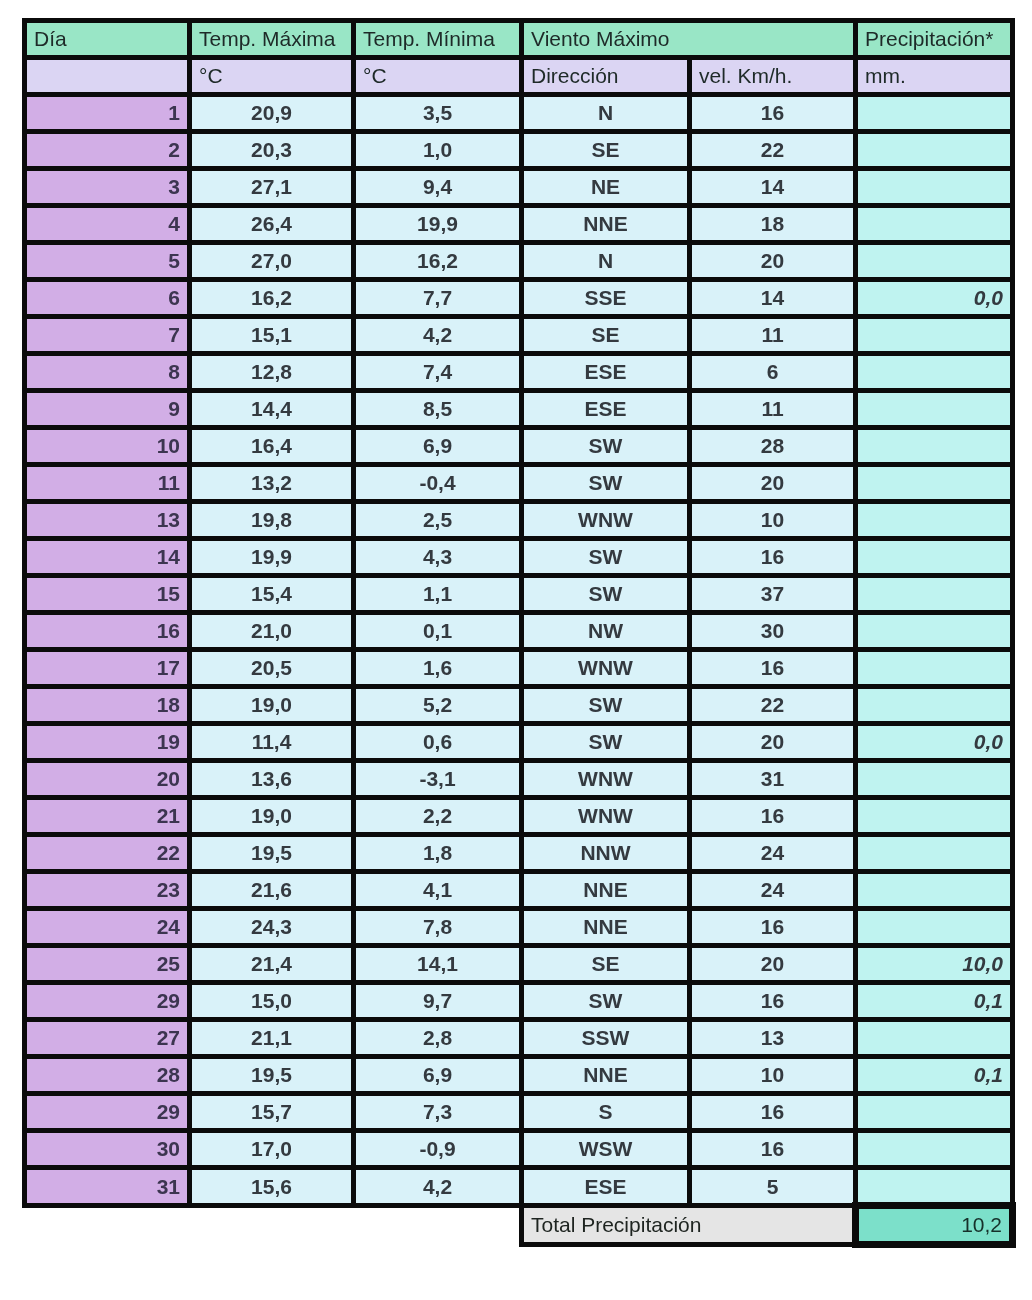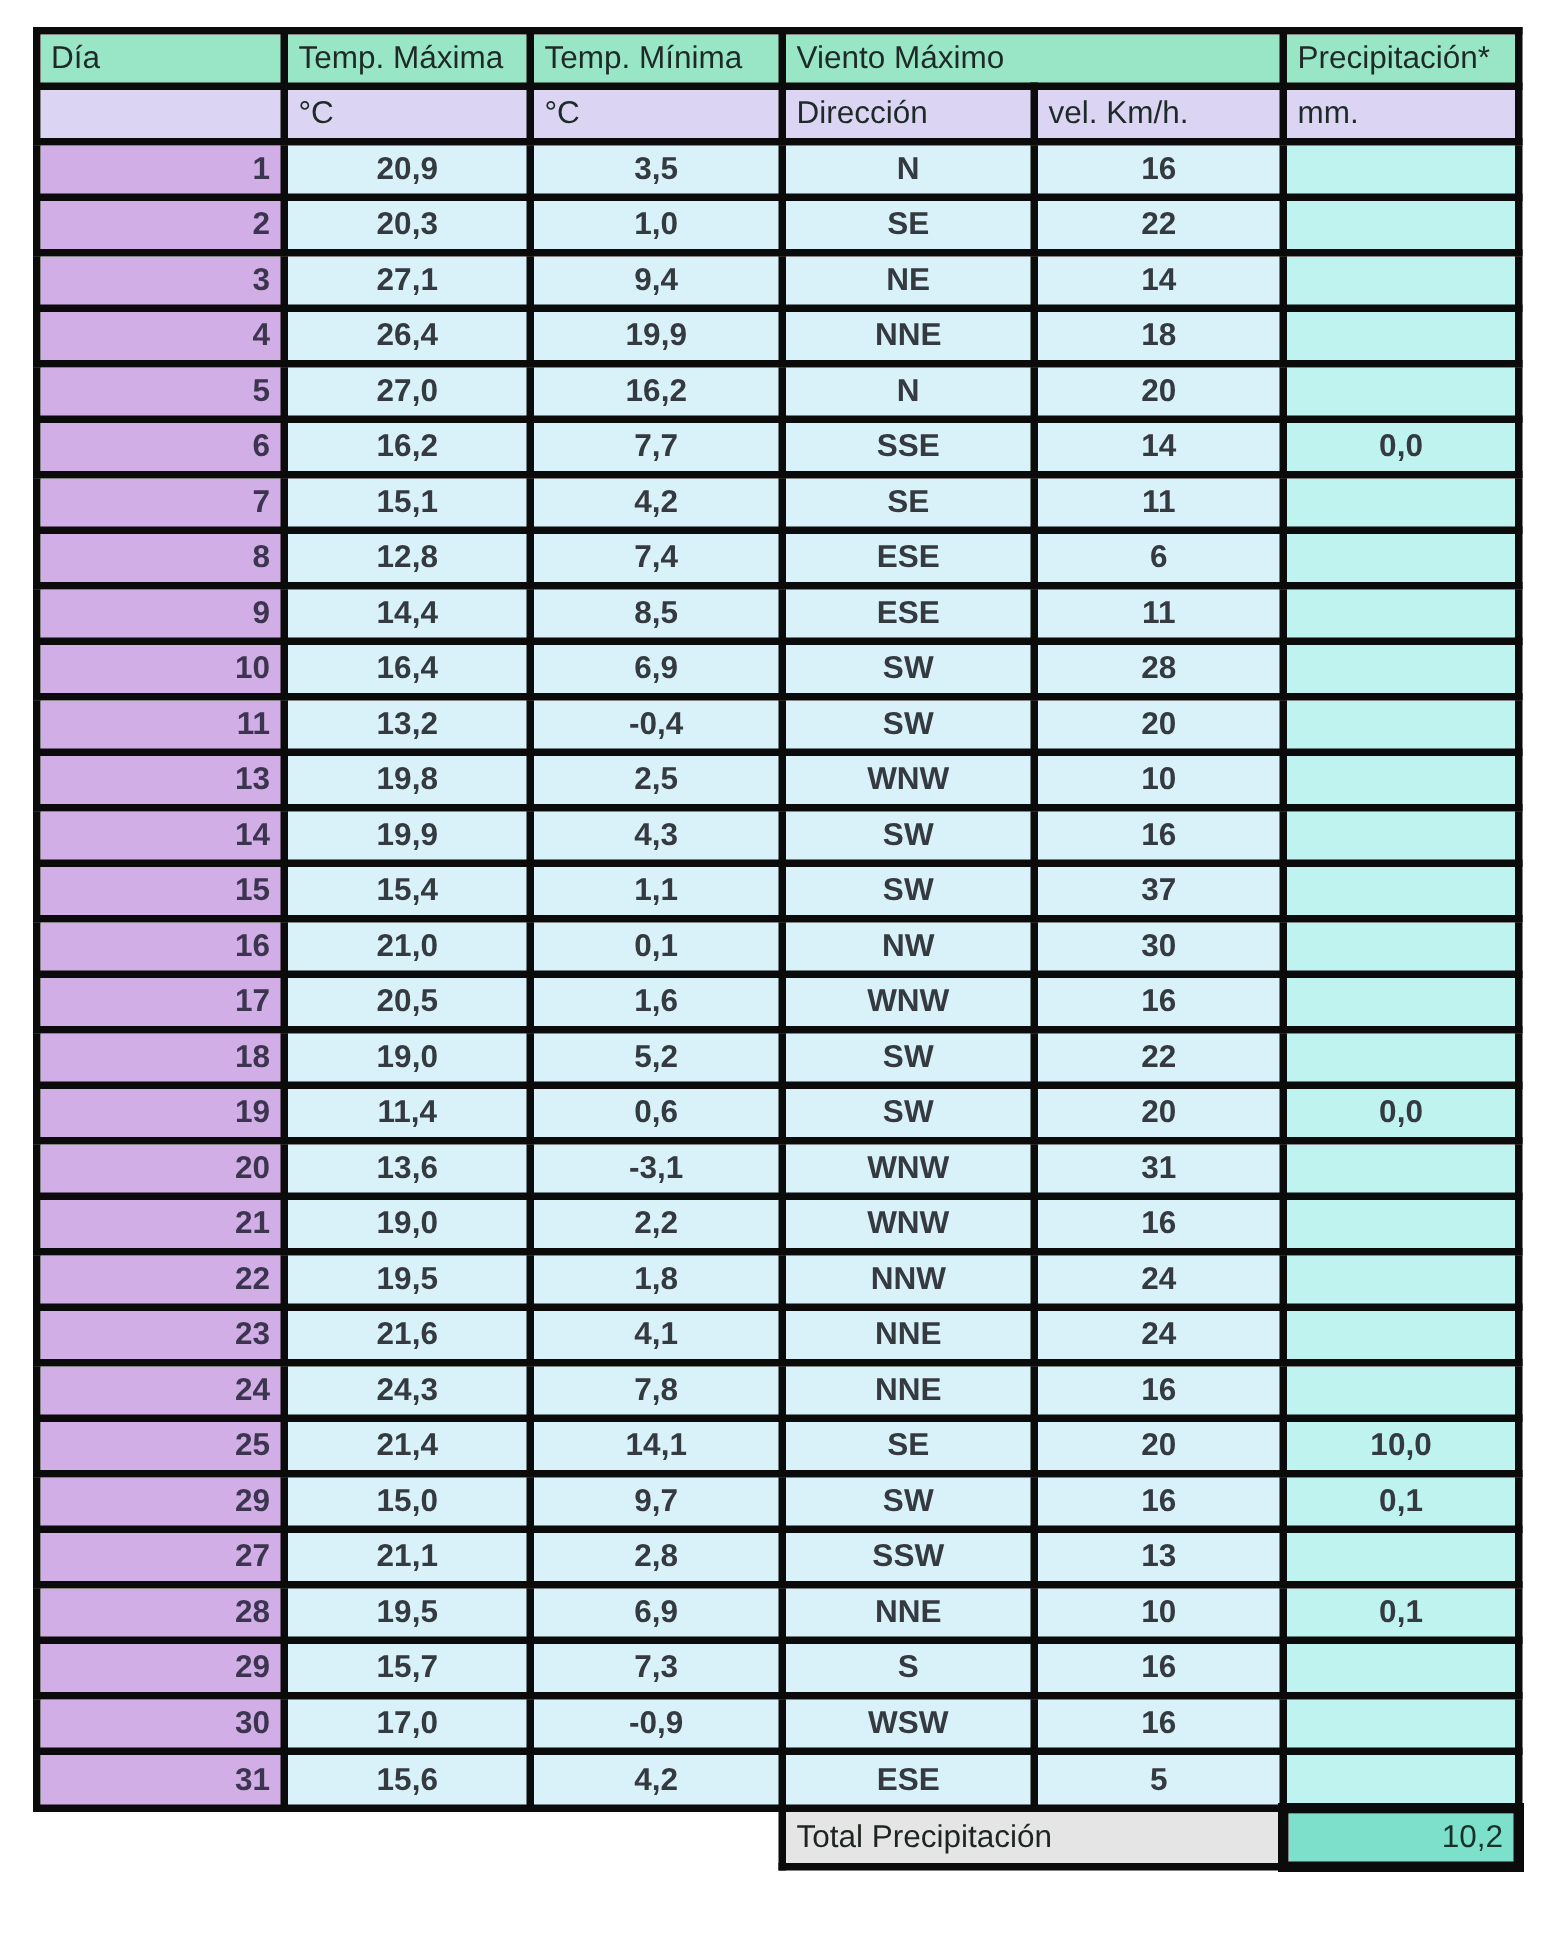--- a/index.html
+++ b/index.html
@@ -31,21 +31,21 @@
     padding:0 7px;
     white-space:nowrap;
     overflow:hidden;
     color:var(--text);
   }
   .h{font-weight:400;text-align:left;color:#1e2a28;}
   .g{background:var(--header-green);}
   .lav{background:var(--subheader-lavender);}
   .day{background:var(--day-purple);text-align:right;font-weight:700;color:#3c3550;}
   .num{background:var(--cell-blue);text-align:center;font-weight:700;}
-  .prec{background:var(--precip-cyan);text-align:center;font-weight:700;}
+  .prec{background:var(--precip-cyan);text-align:right;font-weight:700;font-style:italic;}
   .blank{border:none;background:#ffffff;}
   .total-label{background:#e5e5e5;text-align:left;font-weight:400;color:#1e2420;}
   .total-value{
     background:var(--total-teal);
     text-align:right;font-weight:400;
     border-width:7px;color:#16302a;
   }
 </style>
 </head>
 <body>

